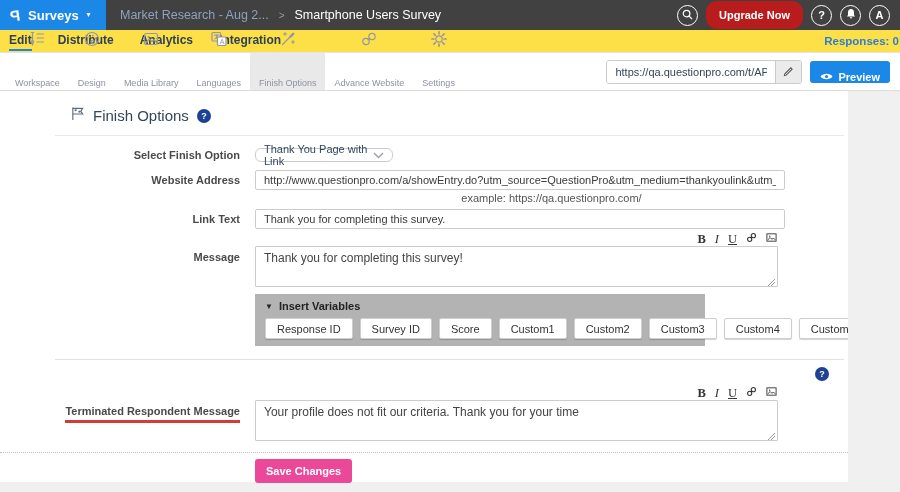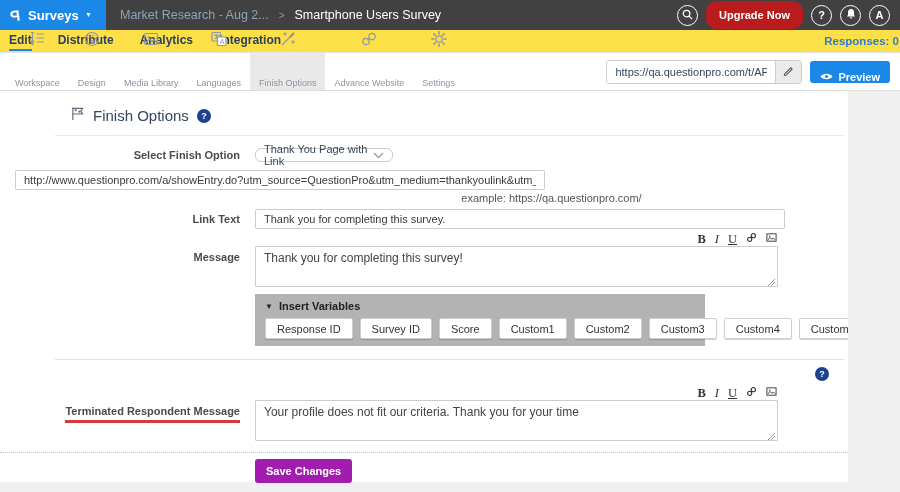--- a/index.html
+++ b/index.html
@@ -71,21 +71,21 @@
   .vars-panel { margin:3px 0 0 255px; width:450px; background:#b3b3b3; padding:6px 10px 7px 10px; }
   .vars-head { font-size:11px; font-weight:700; color:#222; display:flex; align-items:center; gap:6px; cursor:pointer; }
   .vars-caret { font-size:8px; color:#222; }
   .vars-btns { display:flex; gap:7px; margin-top:6px; }
   .var-btn { height:21px; background:#fff; border:1px solid #cfcfcf; border-radius:2px; font-size:11px; color:#333; padding:0 11px; box-shadow:0 1px 1px rgba(0,0,0,.18); cursor:pointer; white-space:nowrap; }
 
   .section-divider { border-top:1px solid #e2e2e2; margin:13px 4px 0 55px; }
   .help-row { display:flex; justify-content:flex-end; padding:7px 19px 4px 0; }
   .label-underlined { display:inline-block; border-bottom:3px solid #d43a3a; padding-bottom:3px; }
   .dotted-divider { border-top:1px dotted #c0c0c0; margin-top:7px; }
-  .save-btn { margin:6px 16px 0 255px; background:#a21caf; color:#fff; border:none; border-radius:3px; font-size:11px; font-weight:700; padding:6px 11px; cursor:pointer; }
+  .save-btn { margin:6px 16px 0 255px; background:#ec4899; color:#fff; border:none; border-radius:3px; font-size:11px; font-weight:700; padding:6px 11px; cursor:pointer; }
 </style>
 </head>
 <body>
 
 <header class="topbar">
   <div class="logo-area">
     <span class="logo-p">P</span>
     <span class="product">Surveys</span>
     <span class="caret">▾</span>
   </div>
@@ -264,20 +264,21 @@
           <span>Thank You Page with Link</span>
           <span>
             <svg width="11" height="7" viewBox="0 0 11 7">
                 <polyline points="1,1 5.5,5.5 10,1" fill="none" stroke="#9aa0ab" stroke-width="1.4"></polyline>
               </svg>
           </span>
         </div>
       </div>
 
       <div class="frow" style="margin-bottom:0;">
+        <span class="flabel">Website Address</span>
         <input class="text-input fctrl" type="text" value="http://www.questionpro.com/a/showEntry.do?utm_source=QuestionPro&amp;utm_medium=thankyoulink&amp;utm_campaign=QPsurveys&amp;u" style="">
       </div>
       <div class="example">example: https://qa.questionpro.com/</div>
 
       <div class="frow" style="margin-bottom:2px;">
         <span class="flabel">Link Text</span>
         <input class="text-input fctrl" type="text" value="Thank you for completing this survey." style="">
       </div>
 
       <div class="rte">

